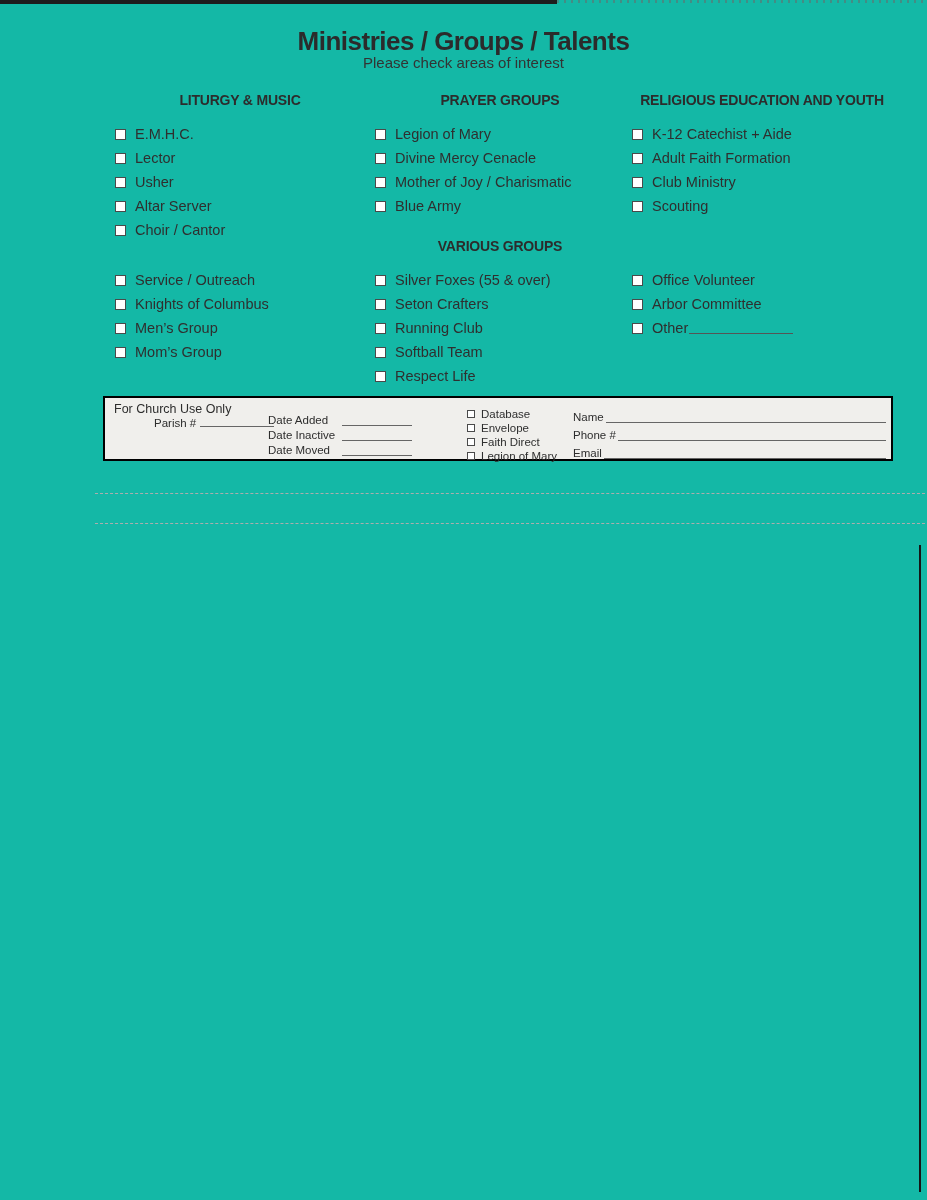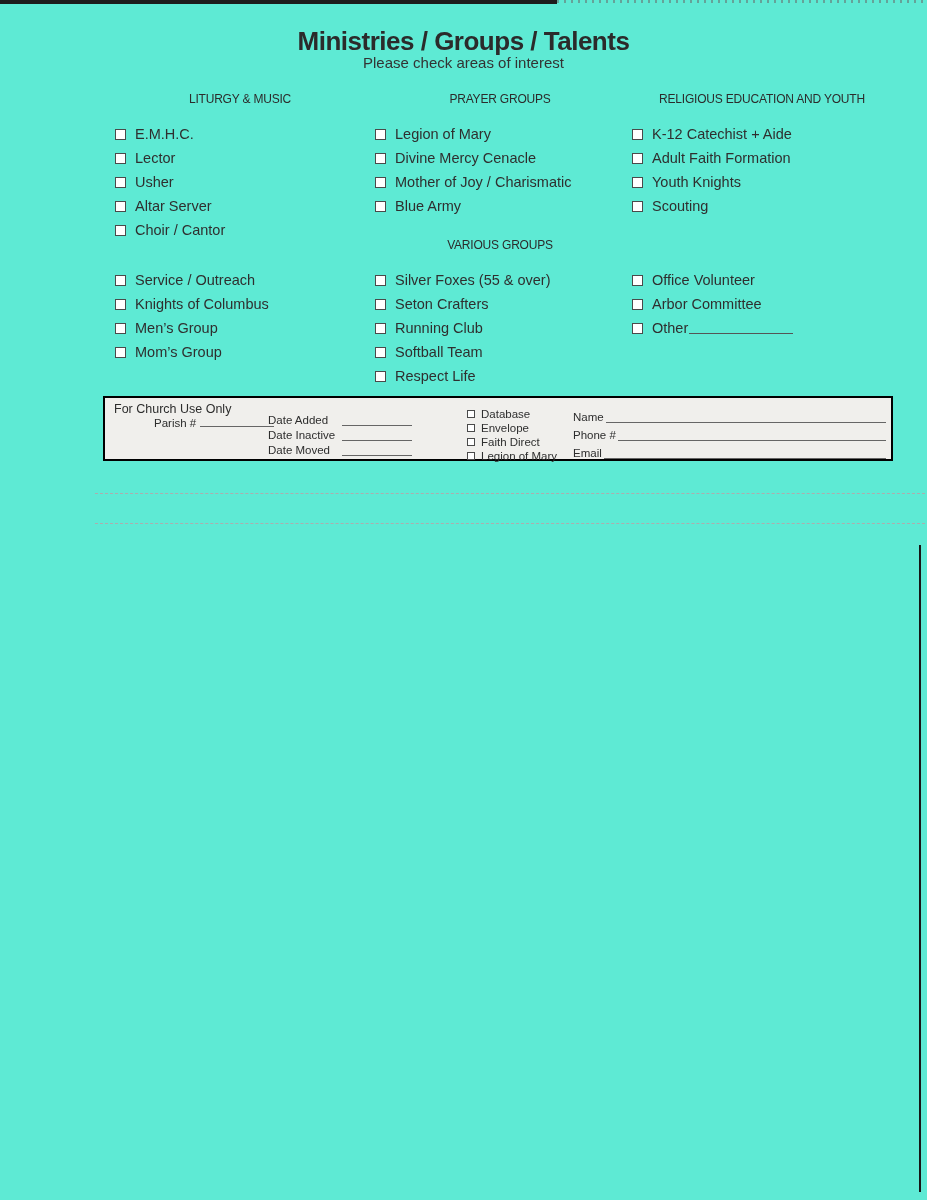--- a/index.html
+++ b/index.html
@@ -1,37 +1,37 @@
 <!DOCTYPE html>
 <html><head>
 <meta charset="utf-8">
 <style>
   * { margin:0; padding:0; box-sizing:border-box; }
   html,body { background:#ffffff; }
   .page {
-    position:relative; width:927px; height:1200px; background:#5eead4;
+    position:relative; width:927px; height:1200px; background:#14b8a6;
     font-family:"Liberation Sans", sans-serif; color:#2f2f2f; overflow:hidden;
   }
   
   .scan-top-dark { position:absolute; left:0; top:0; width:557px; height:4px; background:#1d1d1d; }
   .scan-top-speckle {
     position:absolute; left:557px; top:0; width:370px; height:3px;
     background:repeating-linear-gradient(90deg,#6a6a6a 0 2px, transparent 2px 7px); opacity:.55;
   }
   .scan-right-line { position:absolute; left:919px; top:545px; width:2px; height:647px; background:#161616; }
   .fold-line { position:absolute; left:95px; width:830px; border-top:1px dashed #adadad; height:0; }
   .fold1 { top:493px; }
   .fold2 { top:523px; }
 
   .title { position:absolute; left:0; top:26px; width:100%; text-align:center;
            font-size:26px; font-weight:bold; color:#2b2b2b; letter-spacing:-0.5px; }
   .subtitle { position:absolute; left:0; top:54px; width:100%; text-align:center;
            font-size:15px; color:#333; }
 
-  .col-header { position:absolute; text-align:center; font-size:12px; font-weight:normal;
+  .col-header { position:absolute; text-align:center; font-size:14px; font-weight:bold;
            color:#2c2c2c; letter-spacing:-0.2px; }
   .hdr1 { left:110px; top:92px; width:260px; }
   .hdr2 { left:370px; top:92px; width:260px; }
   .hdr3 { left:622px; top:92px; width:280px; }
   .hdrv { left:370px; top:238px; width:260px; }
 
   .checklist { position:absolute; }
   .cl1 { left:115px; top:122px; width:255px; }
   .cl2 { left:375px; top:122px; width:255px; }
   .cl3 { left:632px; top:122px; width:270px; }
@@ -124,21 +124,21 @@
       <div class="check-row">
         <span class="checkbox"></span>
         <span class="check-label">K-12 Catechist + Aide</span>
       </div>
       <div class="check-row">
         <span class="checkbox"></span>
         <span class="check-label">Adult Faith Formation</span>
       </div>
       <div class="check-row">
         <span class="checkbox"></span>
-        <span class="check-label">Youth Knights</span>
+        <span class="check-label">Club Ministry</span>
       </div>
       <div class="check-row">
         <span class="checkbox"></span>
         <span class="check-label">Scouting</span>
       </div>
     </div>
   <div class="checklist cl4">
       <div class="check-row">
         <span class="checkbox"></span>
         <span class="check-label">Service / Outreach</span>

